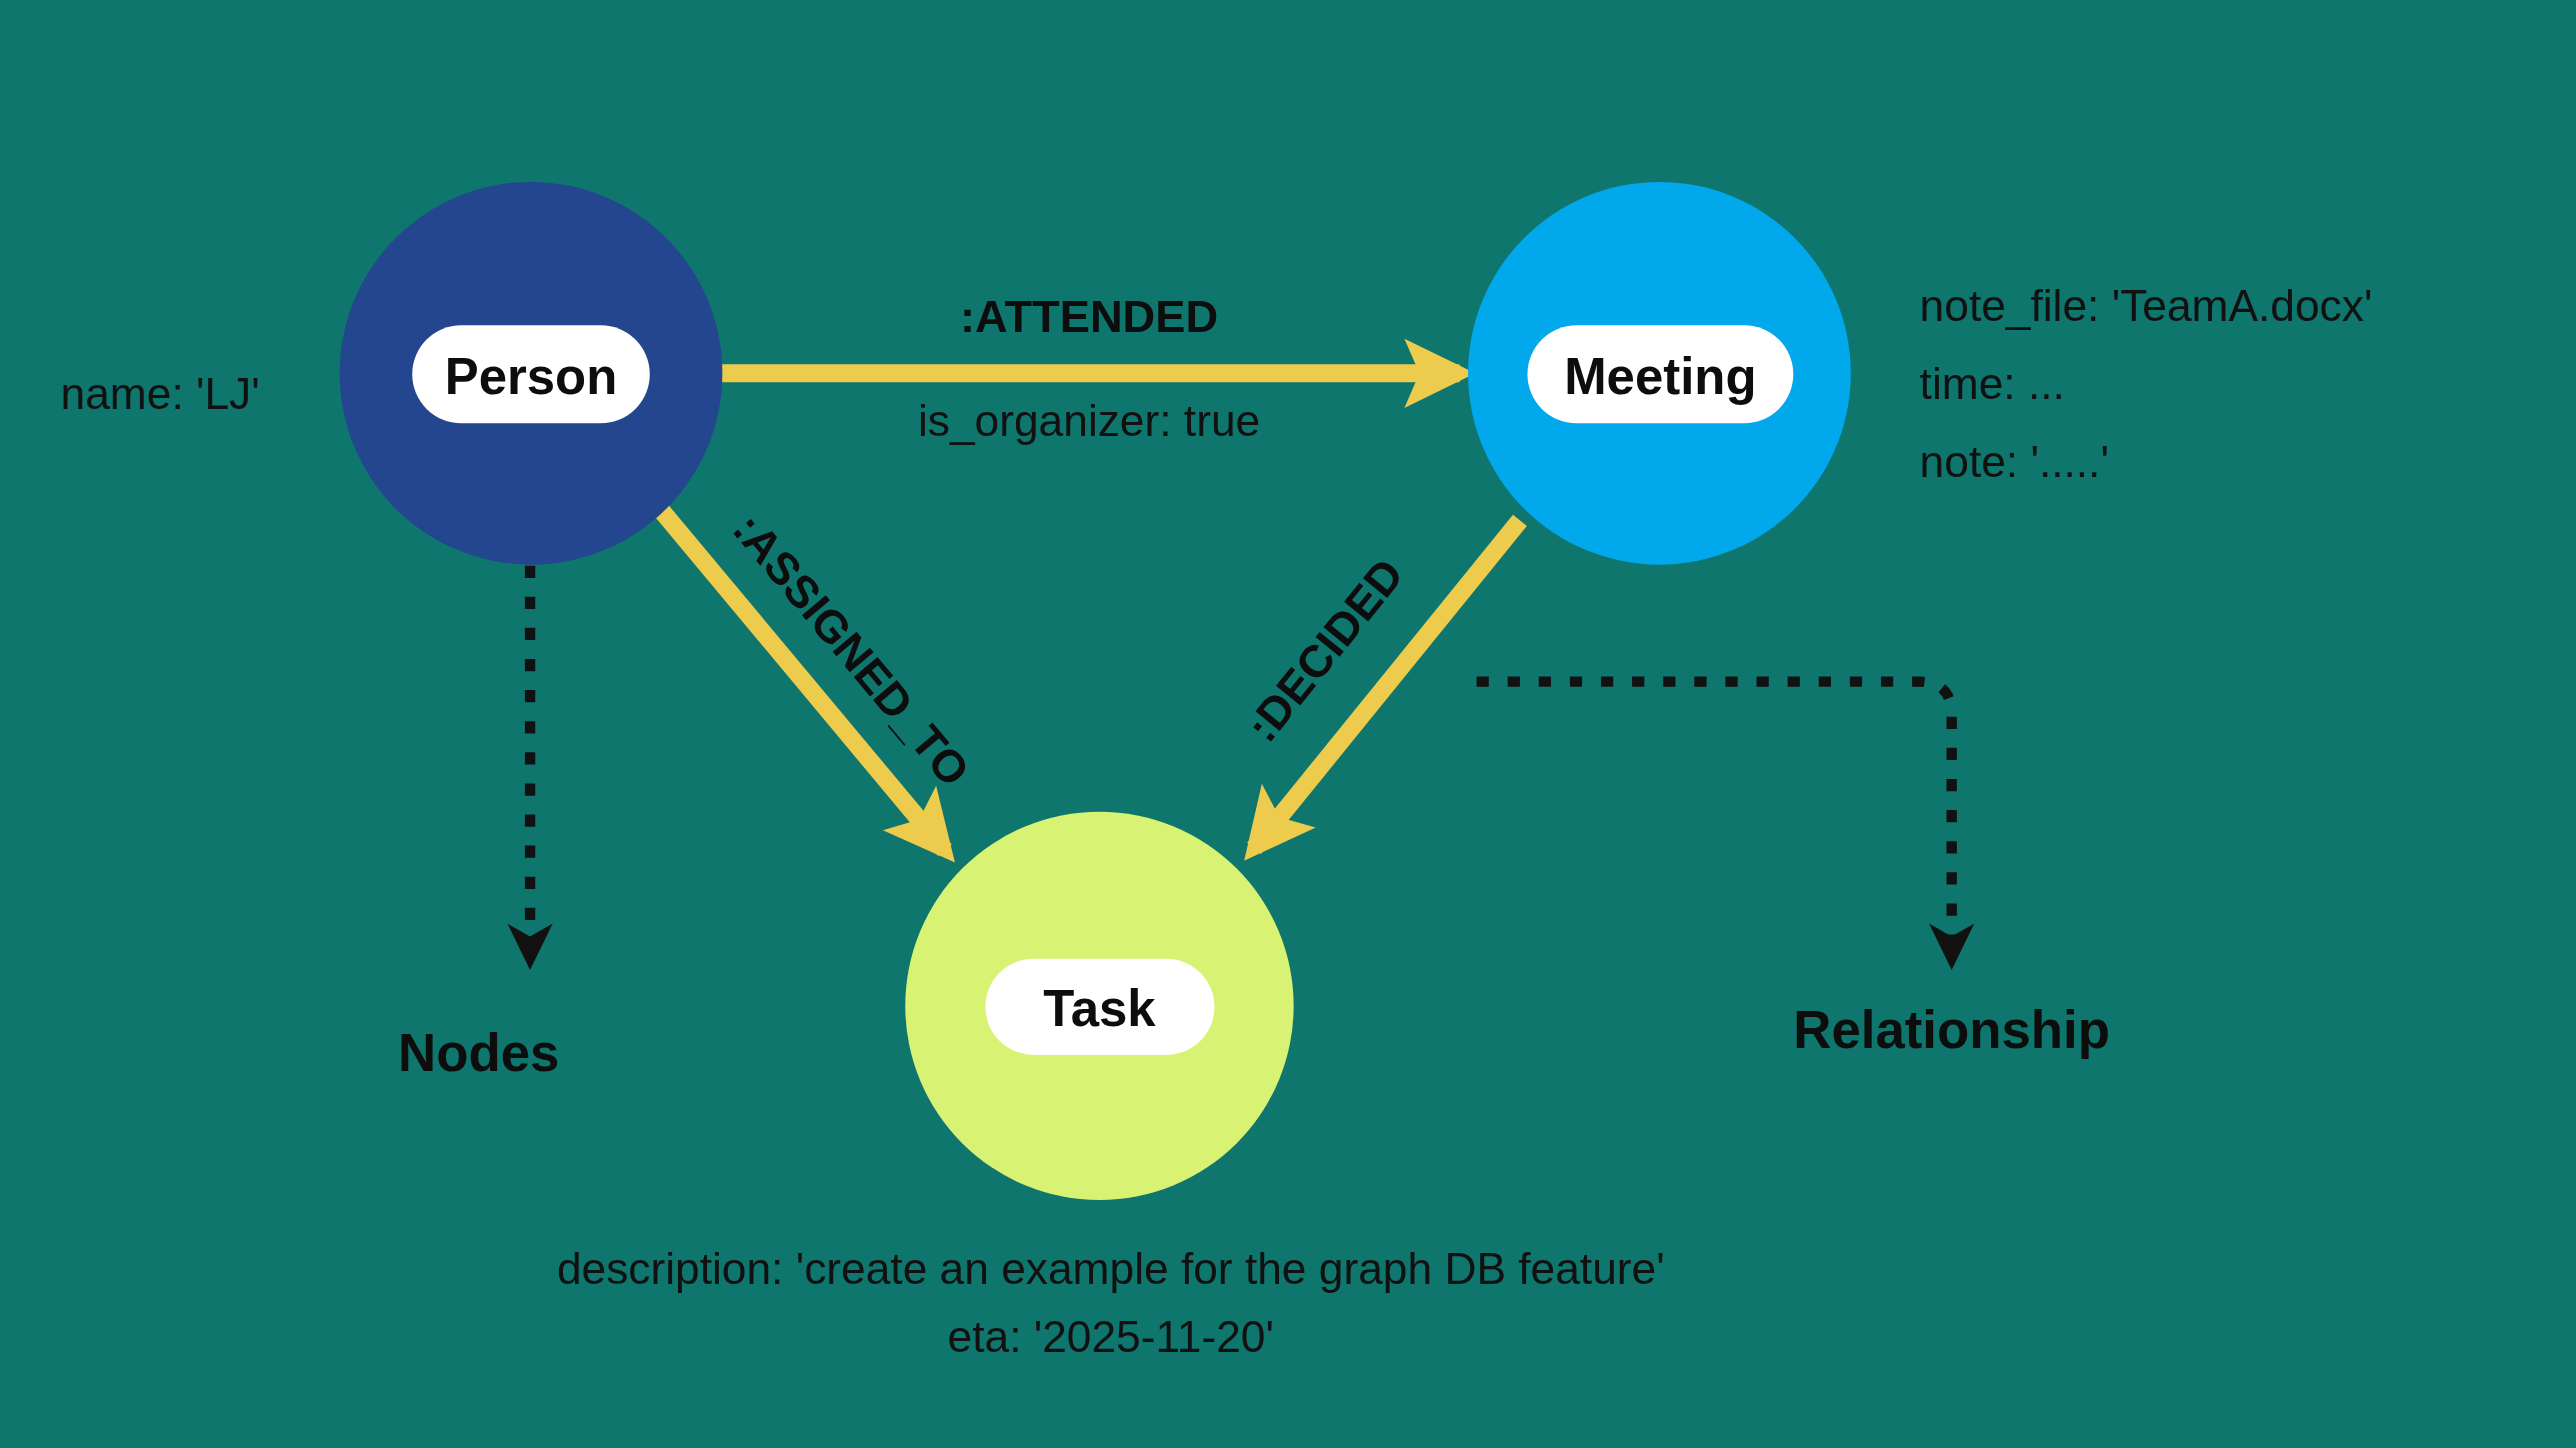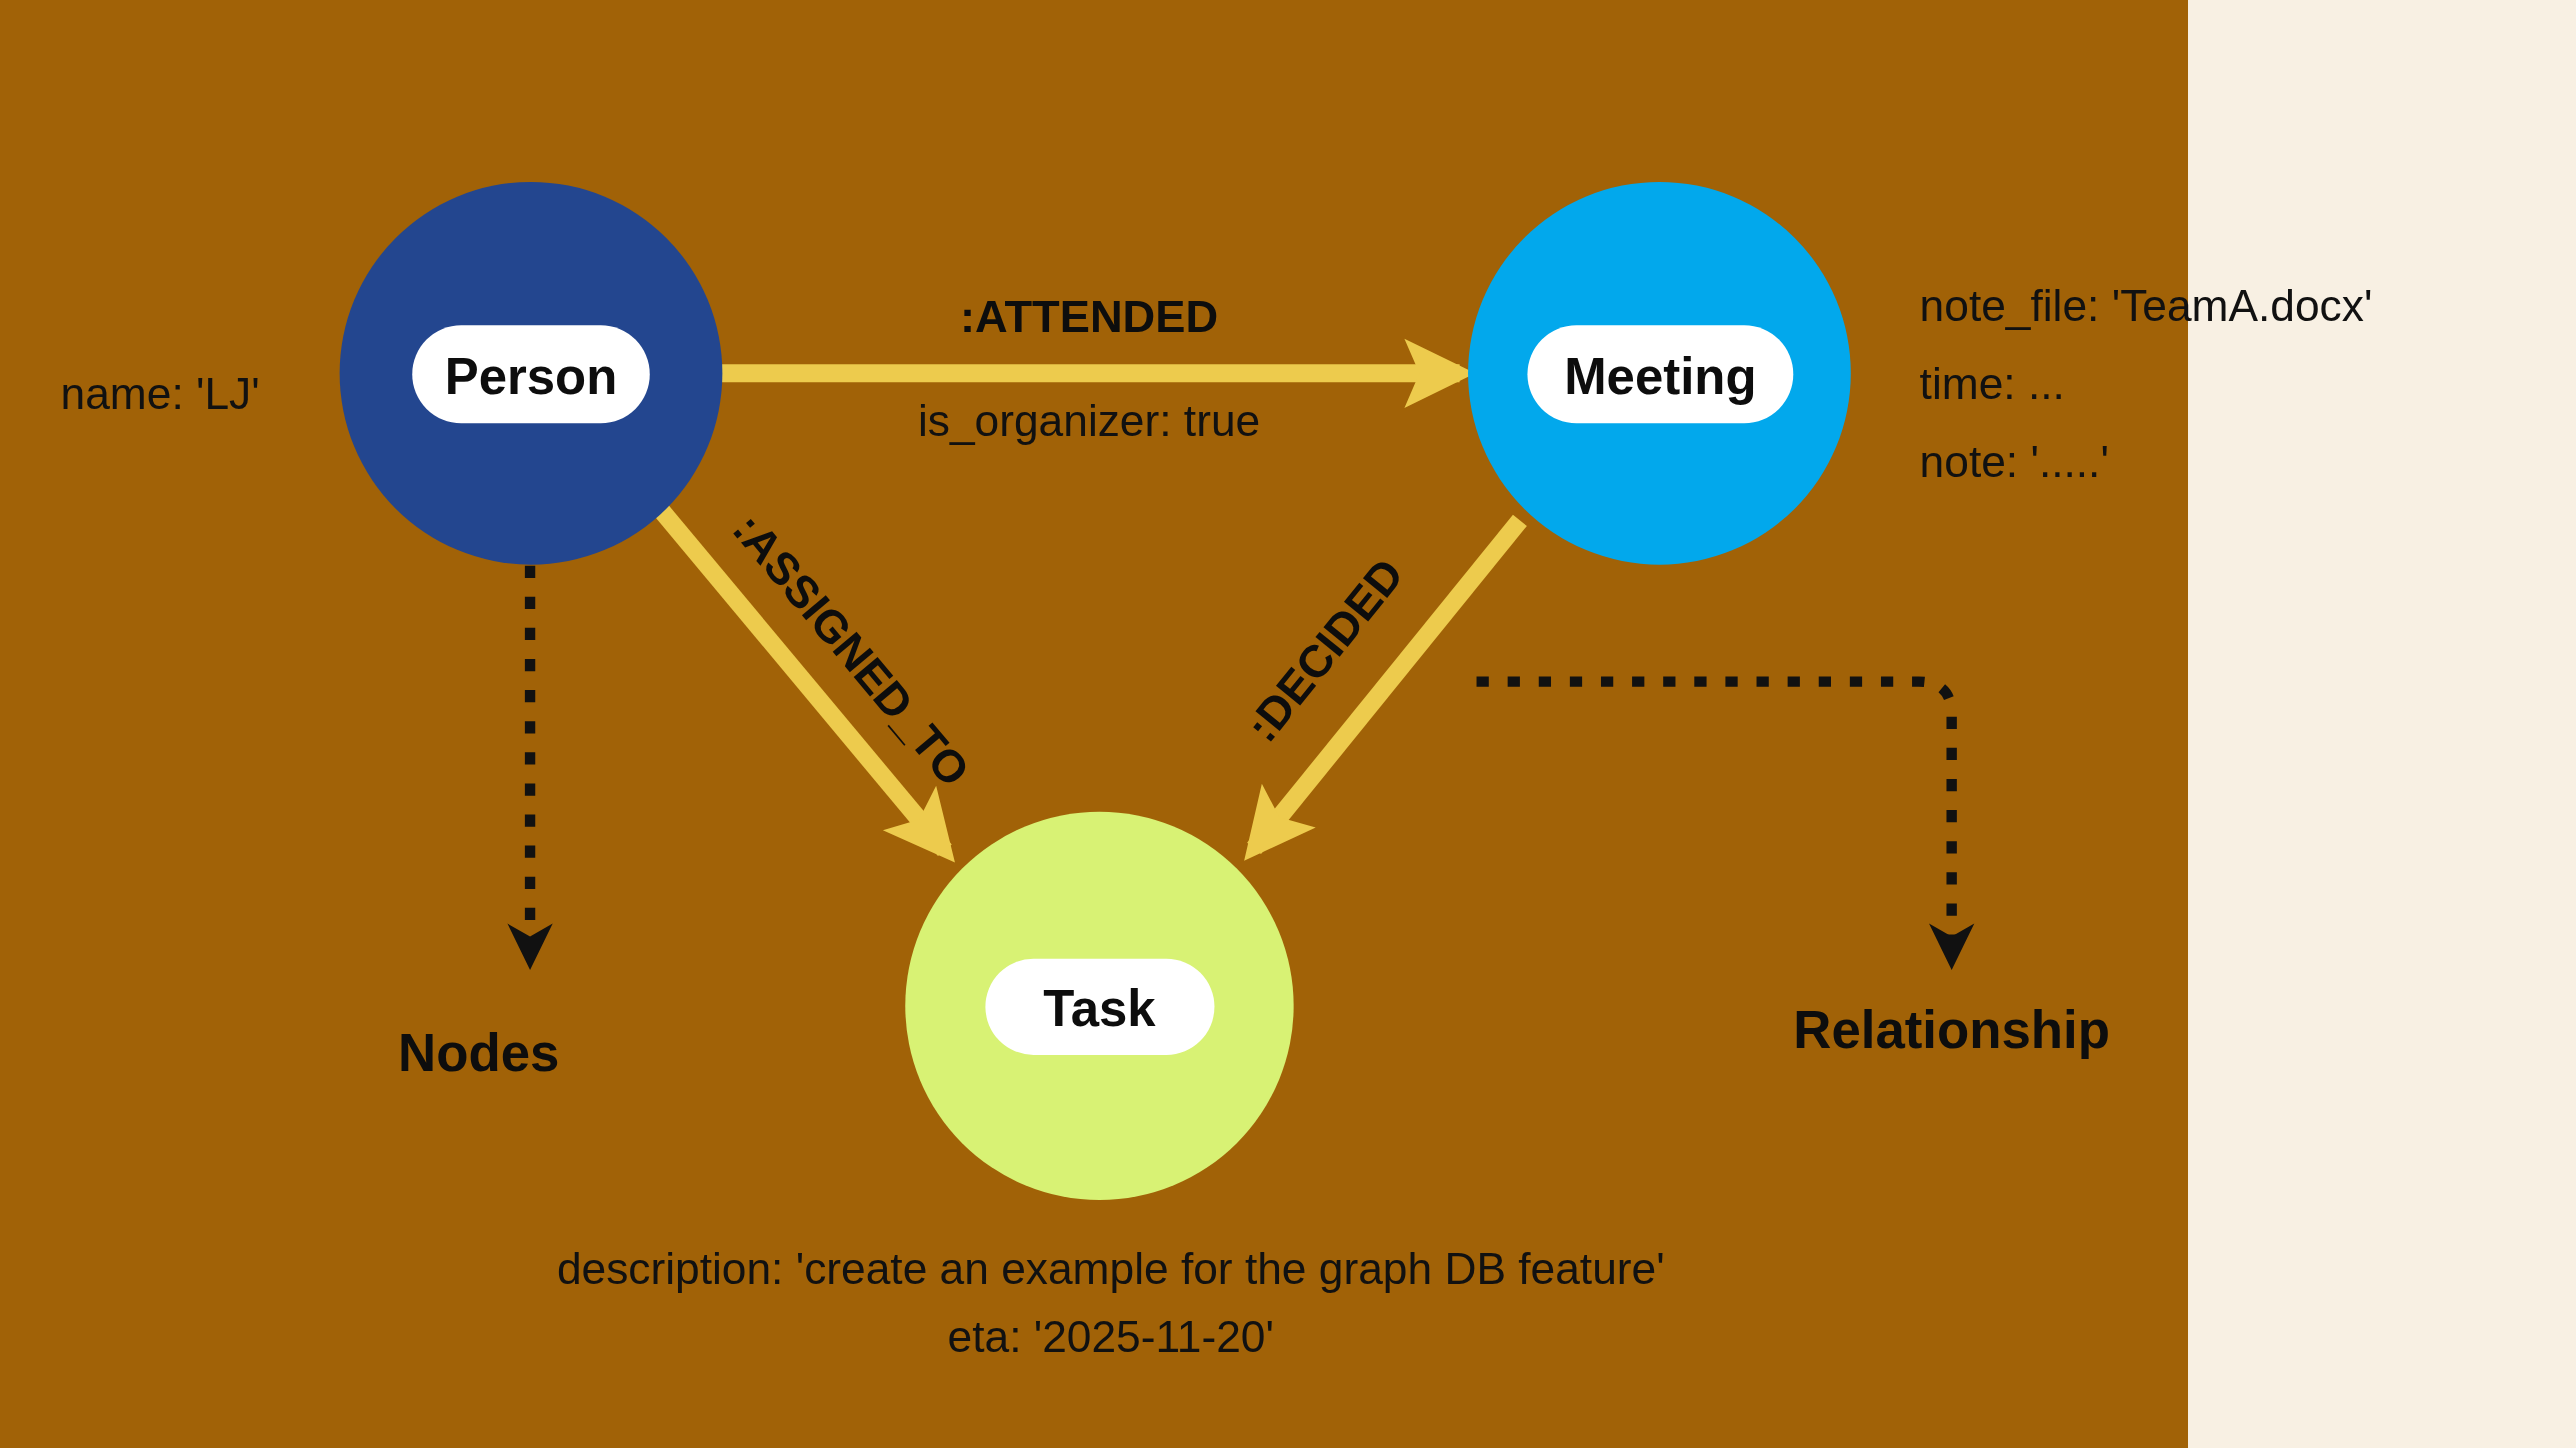--- a/index.html
+++ b/index.html
@@ -9,23 +9,23 @@
     background: #f8f0e3;
   }
   body {
     width: 2576px;
     height: 1448px;
     overflow: hidden;
     font-family: "Liberation Sans", sans-serif;
   }
   #diagram-root {
     position: relative;
-    width: 2188px;
+    width: 2576px;
     height: 1448px;
-    background: #a16207;
+    background: #0f766e;
   }
   svg.canvas {
     position: absolute;
     top: 0;
     left: 0;
     width: 2576px;
     height: 1448px;
     display: block;
   }
   .node-label-text {

